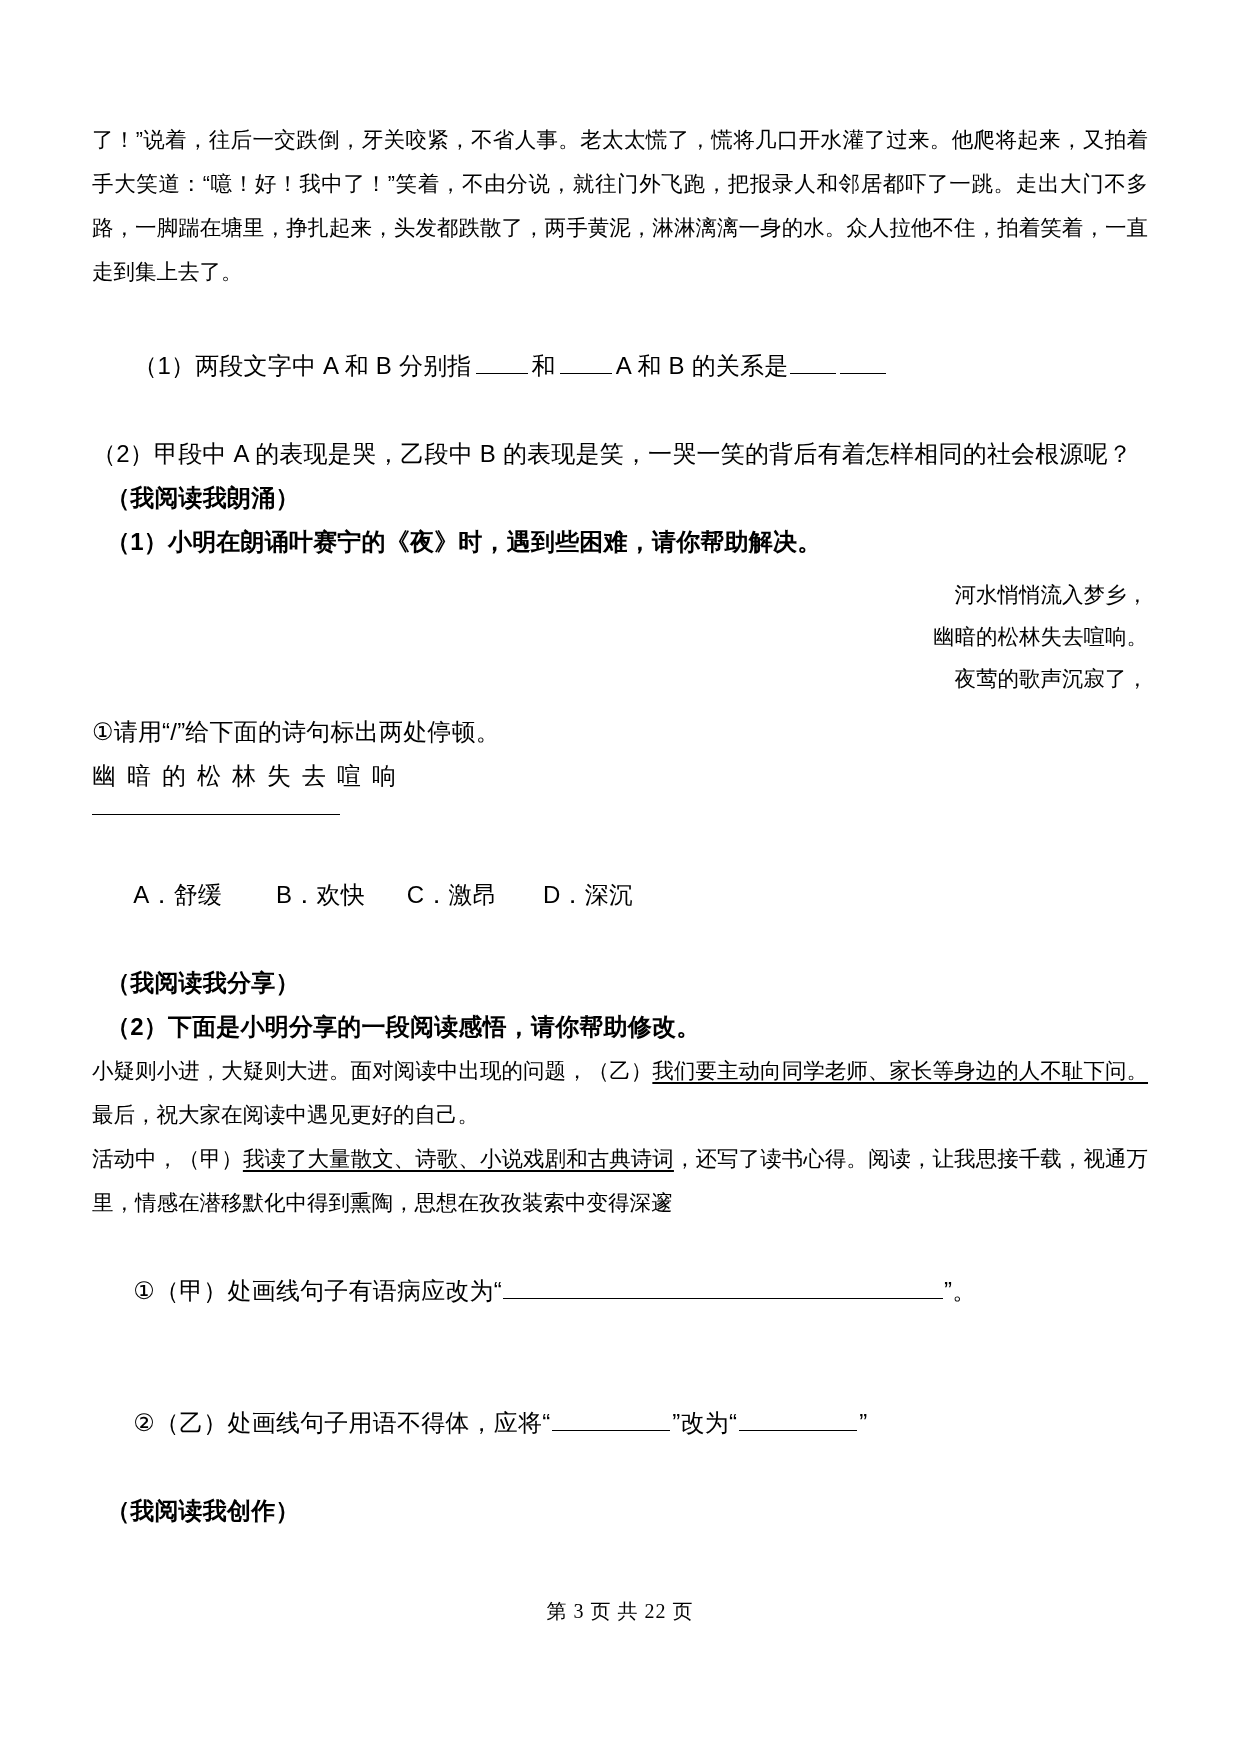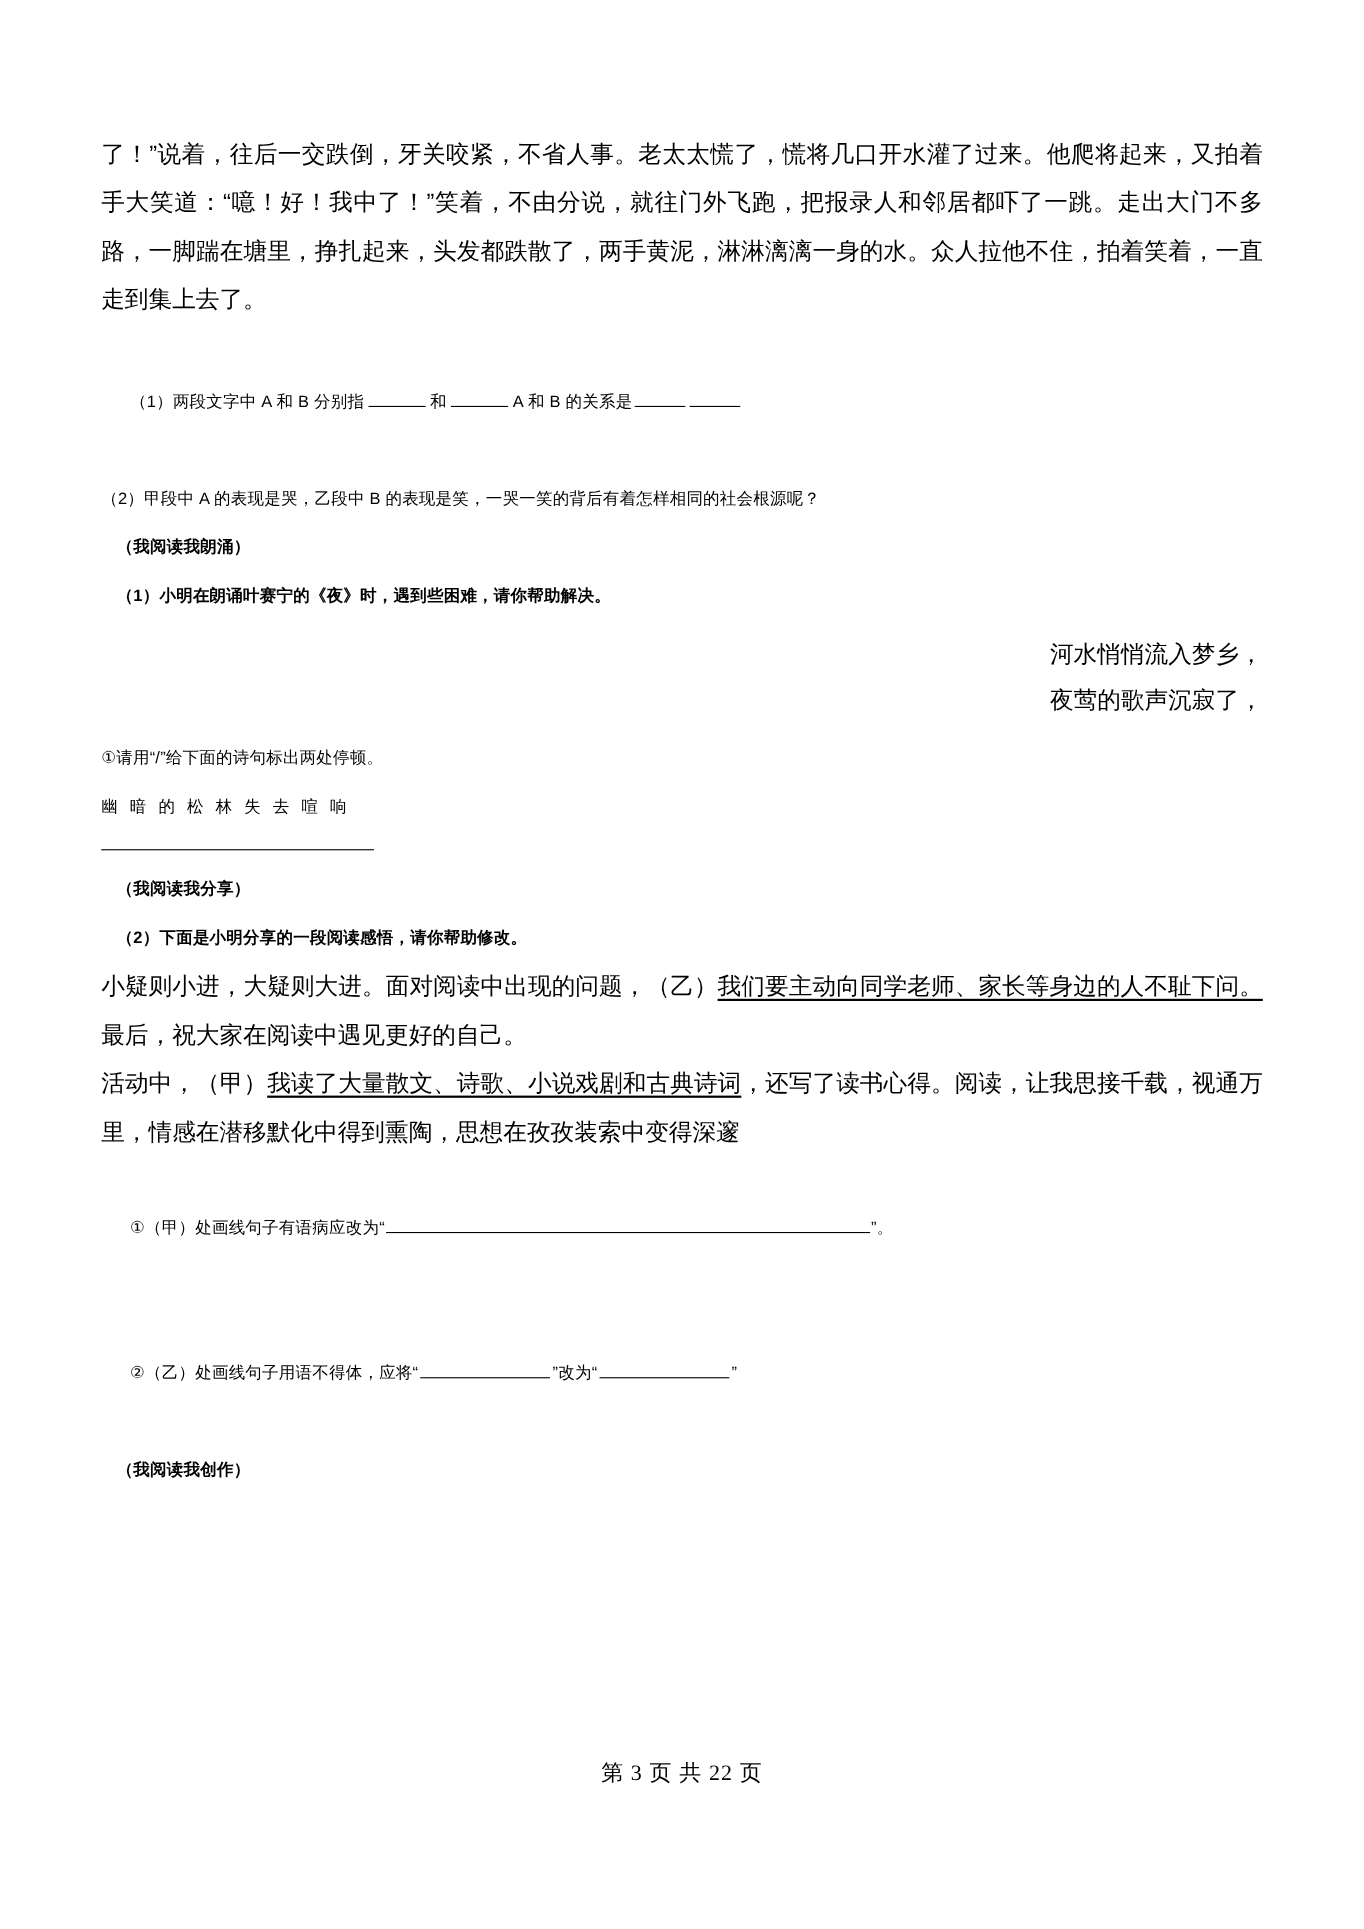--- a/index.html
+++ b/index.html
@@ -23,21 +23,21 @@
     padding: 0;
     box-sizing: border-box;
   }
   .content {
     position: absolute;
     left: 92px;
     top: 118px;
     width: 1056px;
   }
   .ln {
-    font-size: 15px;
+    font-size: 24px;
     line-height: 44px;
     letter-spacing: 0.2px;
     white-space: pre-wrap;
     word-break: break-all;
   }
   .para {
     font-size: 21.5px;
     line-height: 44px;
     text-align: justify;
     text-justify: inter-character;
@@ -131,29 +131,33 @@
     </div>
 
     <div class="ln">（2）甲段中 A 的表现是哭，乙段中 B 的表现是笑，一哭一笑的背后有着怎样相同的社会根源呢？</div>
 
 
     <div class="ln indent1">（我阅读我朗涌）</div>
 
     <div class="ln indent1">（1）小明在朗诵叶赛宁的《夜》时，遇到些困难，请你帮助解决。</div>
 
     <div class="poem-line mt10">河水悄悄流入梦乡，</div>
+    <div class="poem-line">幽暗的松林失去喧响。</div>
     <div class="poem-line">夜莺的歌声沉寂了，</div>
 
     <div class="ln mt10">①请用“/”给下面的诗句标出两处停顿。</div>
 
     <div class="ln spaced">幽暗的松林失去喧响</div>
 
     <div class="rule"></div>
 
 
+    <div class="ln opt-row">
+      <span class="opt">A．舒缓</span><span class="gap-a"></span><span class="opt">B．欢快</span><span class="gap-b"></span><span class="opt">C．激昂</span><span class="gap-c"></span><span class="opt">D．深沉</span>
+    </div>
 
     <div class="ln indent1">（我阅读我分享）</div>
 
     <div class="ln indent1">（2）下面是小明分享的一段阅读感悟，请你帮助修改。</div>
 
     <div class="para">
       <span>小疑则小进，大疑则大进。面对阅读中出现的问题，（乙）</span><span class="u">我们要主动向同学老师、家长等身边的人不耻下问。</span><span>最后，祝大家在阅读中遇见更好的自己。</span>
     </div>
 
     <div class="para">

